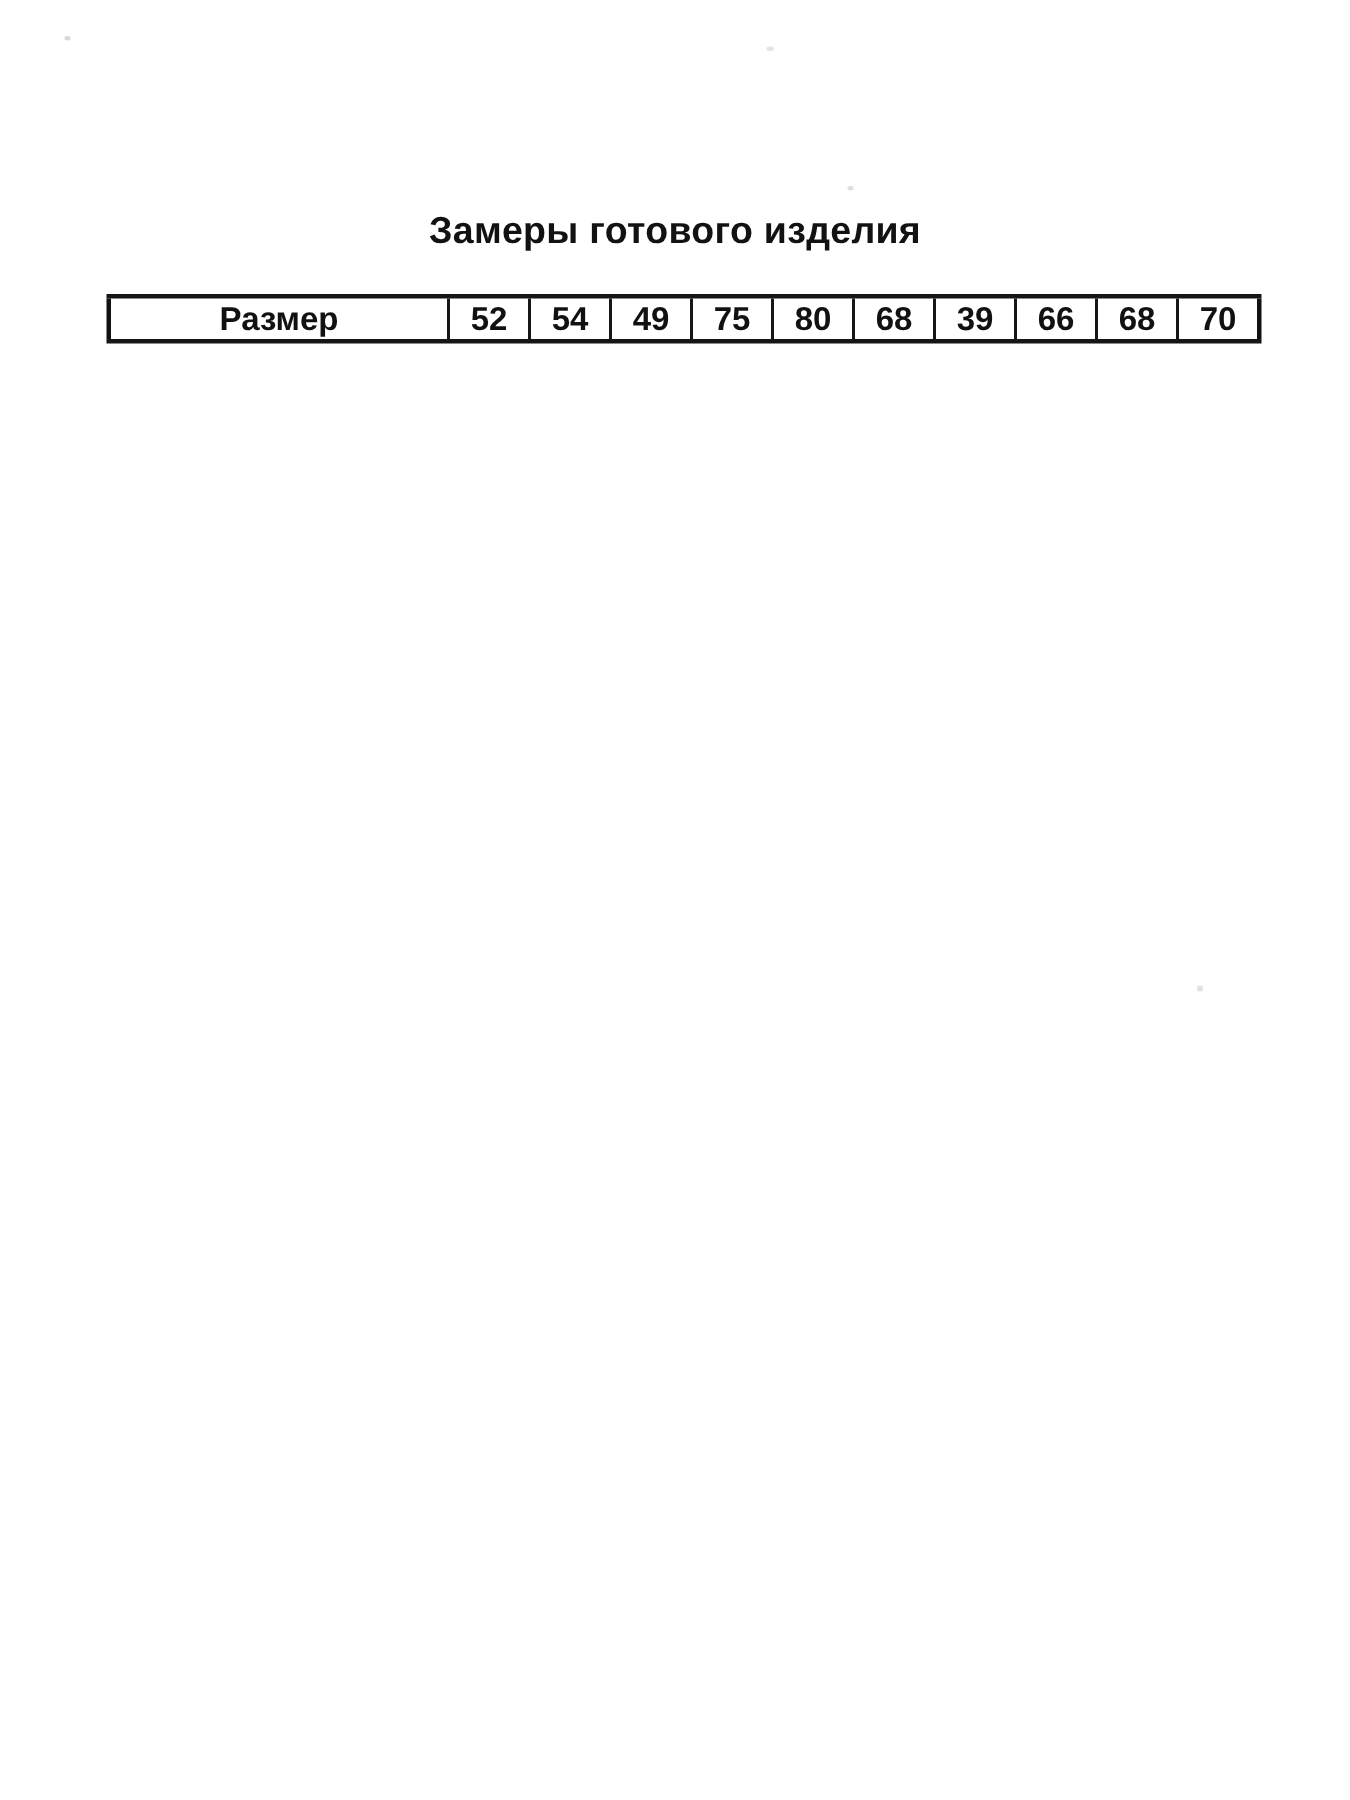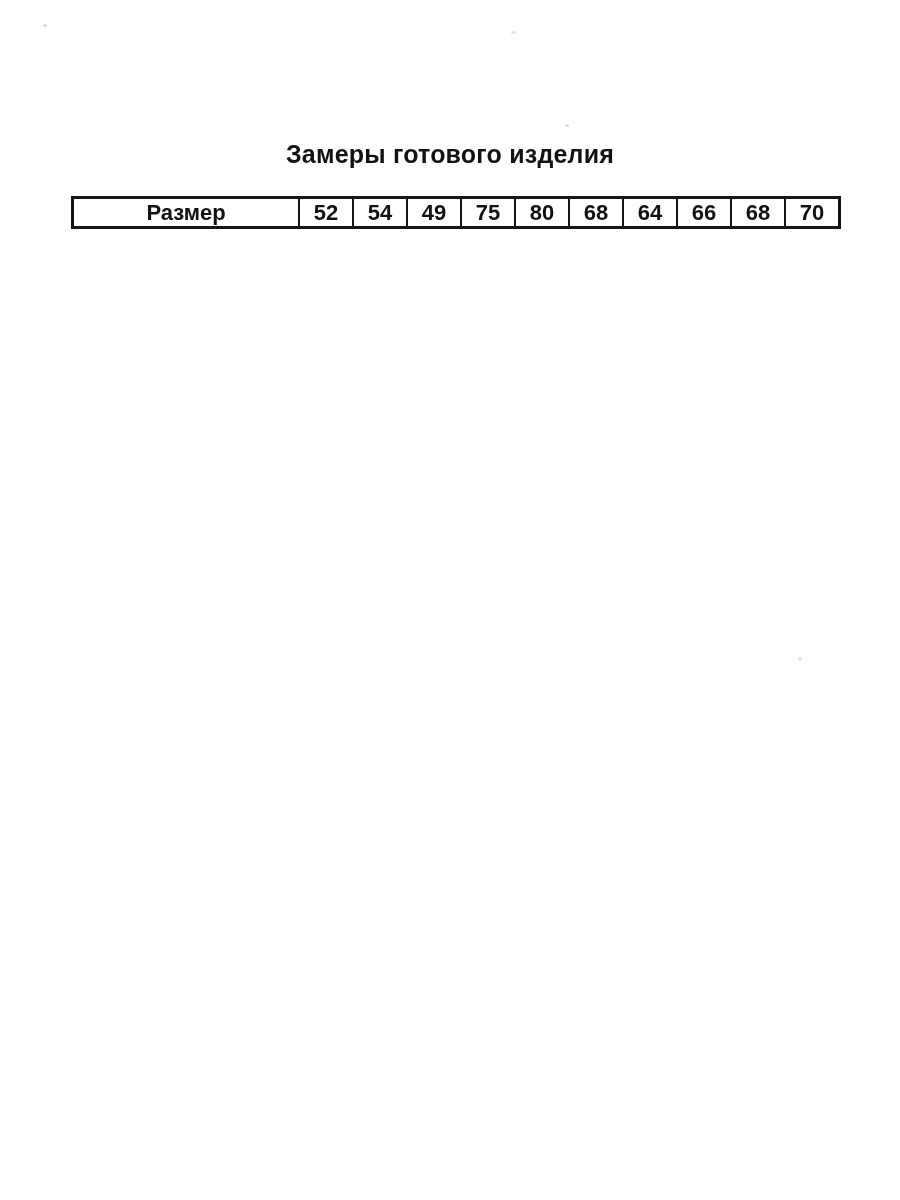--- a/index.html
+++ b/index.html
@@ -78,21 +78,21 @@
   <table class="size-table">
     <tbody>
       <tr>
         <th class="col-label header-cell">Размер</th>
         <th class="col-size header-cell">52</th>
         <th class="col-size header-cell">54</th>
         <th class="col-size header-cell">49</th>
         <th class="col-size header-cell">75</th>
         <th class="col-size header-cell">80</th>
         <th class="col-size header-cell">68</th>
-        <th class="col-size header-cell">64</th>
+        <th class="col-size header-cell">39</th>
         <th class="col-size header-cell">66</th>
         <th class="col-size header-cell">68</th>
         <th class="col-size header-cell">70</th>
       </tr>
 
 
 
     </tbody>
   </table>
 

